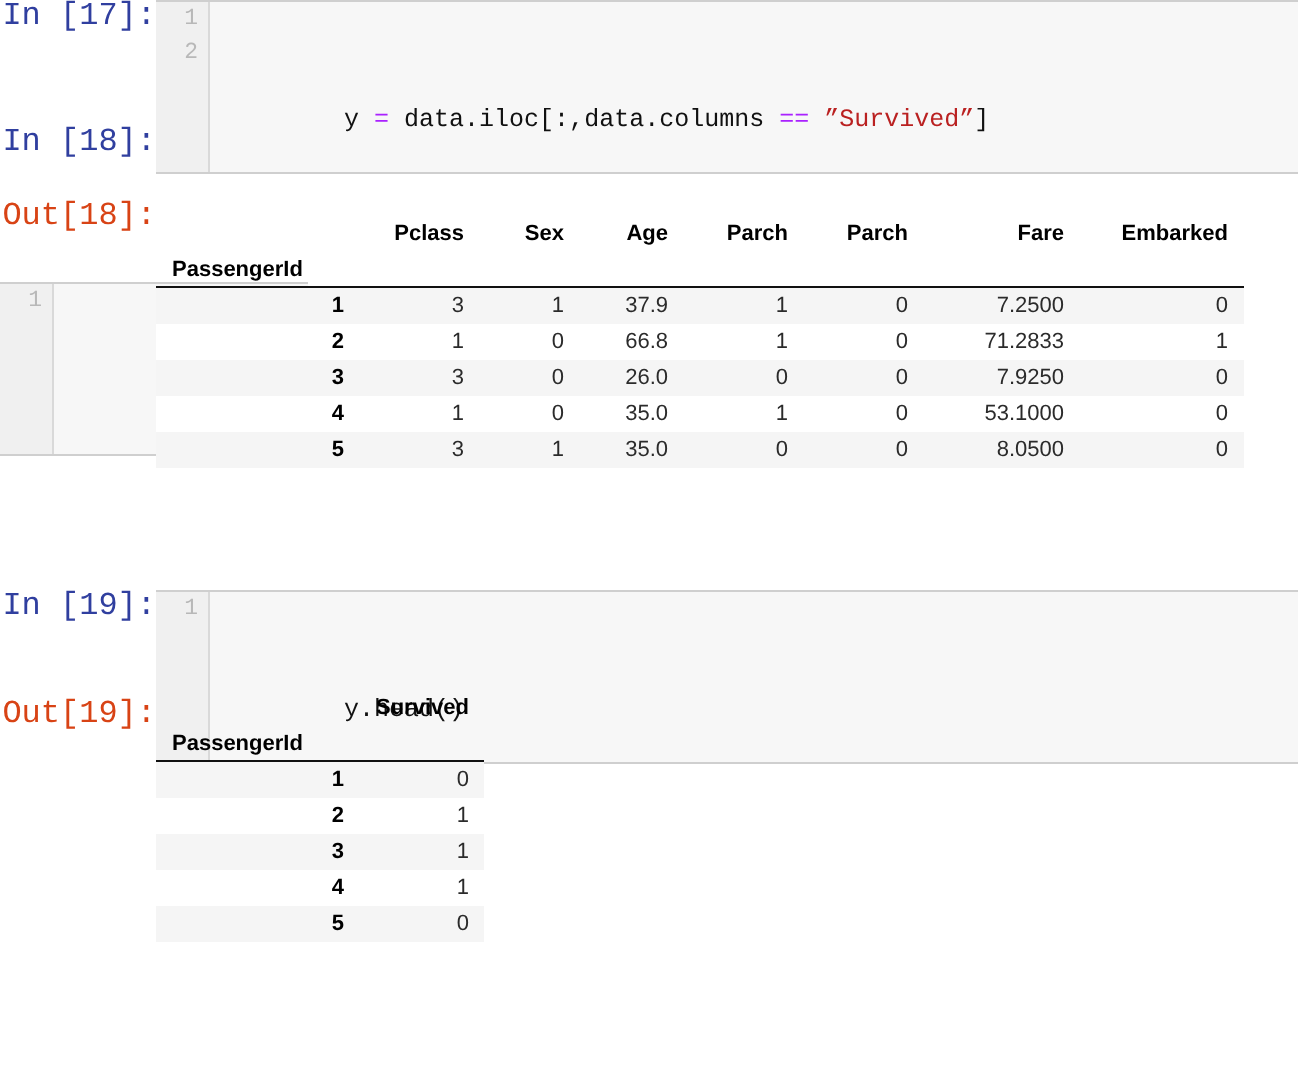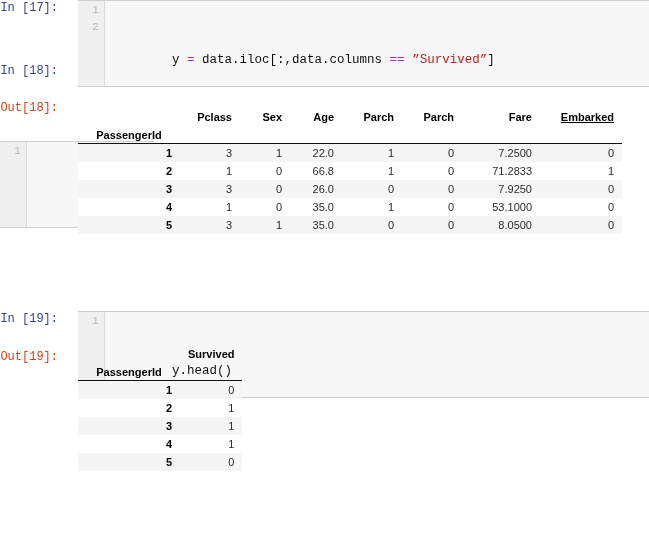--- a/index.html
+++ b/index.html
@@ -20,24 +20,24 @@
     position: absolute;
     left: 0;
     width: 649px;
     display: flex;
     align-items: flex-start;
   }
   .prompt {
     width: 78px;
     flex: 0 0 78px;
     text-align: right;
-    padding-right: 20px;
+    padding-right: 0;
     box-sizing: border-box;
     font-family: "Liberation Mono", monospace;
-    font-size: 12px;
+    font-size: 16px;
     line-height: 17px;
     color: #303F9F;
     white-space: pre;
   }
   .prompt.out {
     color: #D84315;
   }
 
   
   .input-area {
@@ -99,21 +99,21 @@
     font-weight: bold;
     color: #000000;
     padding-bottom: 2px;
   }
   table.df thead tr.idxname th {
     text-align: left;
     font-weight: bold;
     padding-top: 4px;
   }
   table.df thead tr.idxname th.idxlabel {
-    text-align: center;
+    text-align: left;
   }
   table.df thead tr.idxname {
     border-bottom: 1.6px solid #111111;
   }
   table.df tbody tr:nth-child(odd) {
     background: #f5f5f5;
   }
   table.df tbody tr:nth-child(even) {
     background: #ffffff;
   }
@@ -163,39 +163,39 @@
   <table class="df">
     <thead>
       <tr>
         <th style="min-width: 86px;"></th>
         <th style="min-width: 44px;">Pclass</th>
         <th style="min-width: 34px;">Sex</th>
         <th style="min-width: 36px; text-align: right;">Age</th>
         <th style="min-width: 44px;">Parch</th>
         <th style="min-width: 44px;">Parch</th>
         <th style="min-width: 62px;">Fare</th>
-        <th style="min-width: 66px; text-decoration: underline;">Embarked</th>
+        <th style="min-width: 66px;">Embarked</th>
       </tr>
       <tr class="idxname">
         <th class="idxlabel">PassengerId</th>
         <th></th>
         <th></th>
         <th></th>
         <th></th>
         <th></th>
         <th></th>
         <th></th>
       </tr>
     </thead>
     <tbody>
       <tr>
         <th class="rowidx">1</th>
         <td>3</td>
         <td>1</td>
-        <td>22.0</td>
+        <td>37.9</td>
         <td>1</td>
         <td>0</td>
         <td>7.2500</td>
         <td>0</td>
       </tr>
       <tr>
         <th class="rowidx">2</th>
         <td>1</td>
         <td>0</td>
         <td>66.8</td>
@@ -231,21 +231,21 @@
         <td>35.0</td>
         <td>0</td>
         <td>0</td>
         <td>8.0500</td>
         <td>0</td>
       </tr>
     </tbody>
   </table>
 </div>
 
-<div class="cell-row" style="top:311px;">
+<div class="cell-row" style="top:295px;">
   <div class="prompt">In [19]:</div>
   <div class="input-area">
     <div class="gutter">
       <div>1</div>
     </div>
     <div class="code">
       <div class="line">
         <span class="tok-plain">y.head()</span>
       </div>
     </div>

